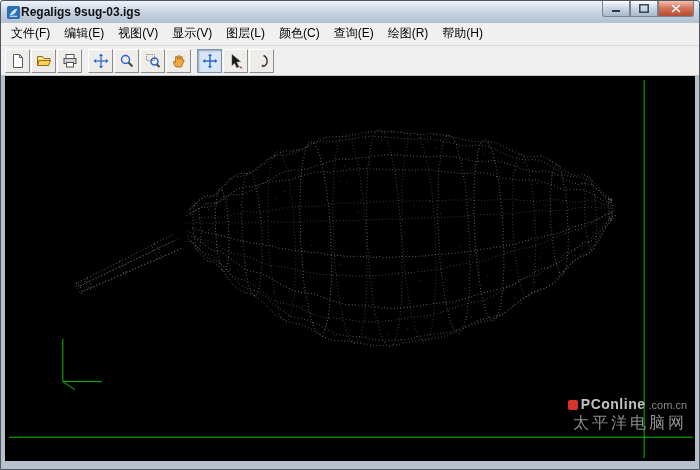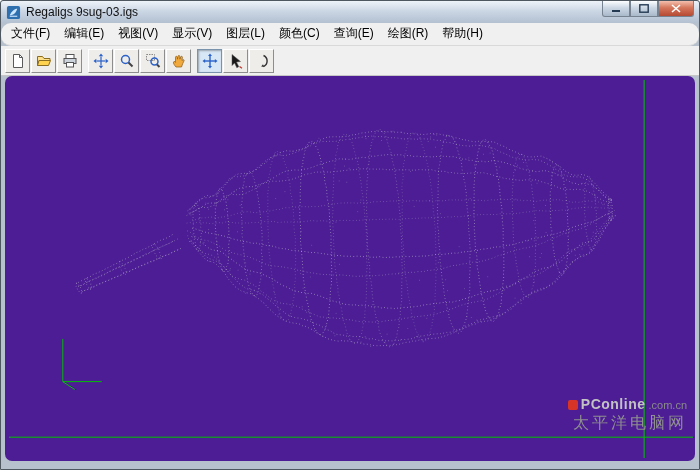--- a/index.html
+++ b/index.html
@@ -15,21 +15,21 @@
 
   
   .titlebar{
     height:22px; flex:0 0 22px;
     display:flex; align-items:center;
     padding:0 0 0 5px;
     background:linear-gradient(#eef3f9,#ccd7e5 45%,#b2c0d0);
     border-radius:3px 3px 0 0;
   }
   .app-icon{ width:15px; height:15px; display:inline-flex; }
-  .title-text{ font-size:12px; color:#111; margin-left:5px; flex:1; white-space:nowrap; overflow:hidden; }
+  .title-text{ font-size:12px; color:#111; flex:1; white-space:nowrap; overflow:hidden;font-weight:bold; }
   .win-controls{ display:flex; align-self:flex-start; margin-right:5px; }
   .wbtn{
     width:28px; height:16px;
     display:flex; align-items:center; justify-content:center;
     border:1px solid #76828f; border-top:none;
     background:linear-gradient(#fdfeff,#ccd7e4 45%,#a9b9ca);
     cursor:default; padding:0;
   }
   .wbtn:first-child{ border-bottom-left-radius:3px; }
   .wbtn.close{
@@ -39,21 +39,20 @@
   }
 
   
   .menubar{
     height:36px; flex:0 0 20px;
     background:#f0f0f0;
     border-bottom:1px solid #d9d9d9;
     display:flex; align-items:center;
     font-size:12px; color:#000;
     padding-left:3px;
-    border-radius:10px;
   }
   .menu-item{ padding:2px 7px 3px; cursor:default; }
 
   
   .toolbar{
     height:30px; flex:0 0 30px;
     background:#f0f0f0;
     border-bottom:1px solid #c6c6c6;
     display:flex; align-items:center;
     padding:2px 4px; gap:1px;
@@ -71,24 +70,23 @@
   .tbtn.pressed{
     border-color:#7a93ad;
     background:#d8e7f6;
     box-shadow:inset 1px 1px 2px rgba(0,0,0,.3);
   }
 
   
   .viewport{
     flex:1;
     margin:0 4px 8px 4px;
-    background:#4c1d95;
+    background:#000000;
     position:relative;
     overflow:hidden;
-    border-radius:7px;
   }
   .viewport svg.canvas{ position:absolute; inset:0; width:100%; height:100%; }
 
   
   .watermark{
     position:absolute; right:8px; bottom:29px;
     text-align:right; line-height:1.1; user-select:none;
   }
   .wm-line1{ display:flex; align-items:center; justify-content:flex-end; gap:3px; }
   .wm-dot{

